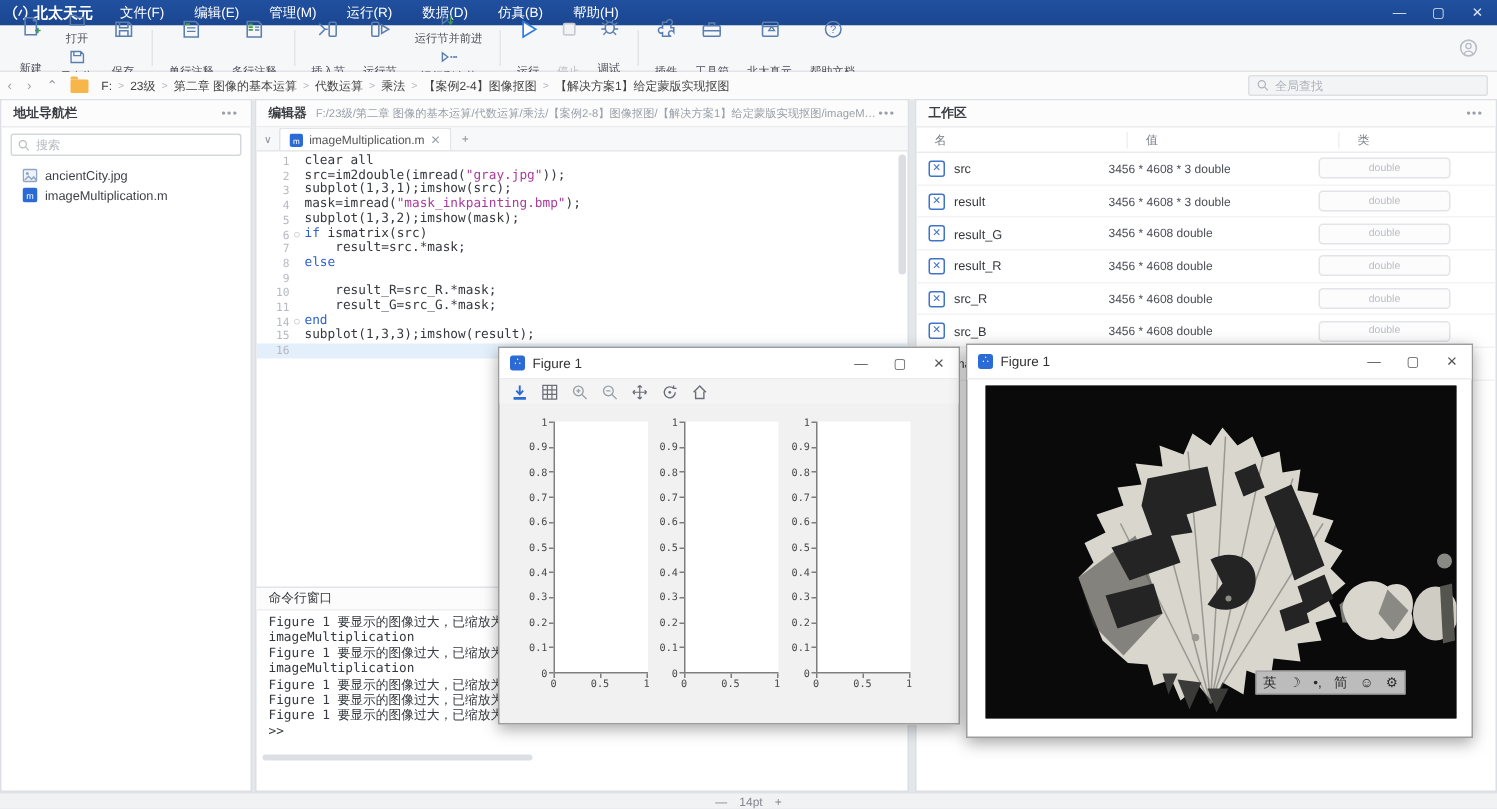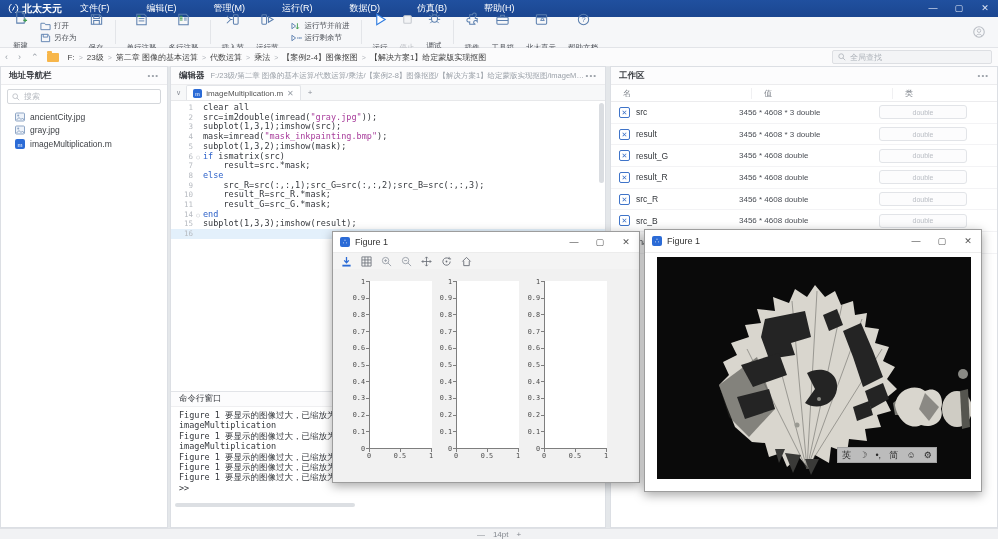--- a/index.html
+++ b/index.html
@@ -2,36 +2,36 @@
 <html><head>
 <meta charset="utf-8">
 <style>
   html,body{margin:0;padding:0;}
   body{width:998px;height:539px;overflow:hidden;font-family:"Liberation Sans",sans-serif;background:#e4e7ea;position:relative;}
   #app{position:absolute;inset:0;}
 
   
   .titlebar{position:absolute;left:0;top:0;width:998px;height:17px;background:linear-gradient(#20509f,#1b4690);display:flex;align-items:center;color:#fff;font-size:9px;}
   .applogo{display:flex;align-items:center;gap:3px;padding:0 8px;font-weight:bold;font-size:10px;}
-  .menu-row{display:flex;gap:17px;}
+  .menu-row{display:flex;gap:0;}
   .menu-item{padding:0 10px;line-height:17px;cursor:default;}
   .win-controls{margin-left:auto;display:flex;}
   .win-btn{width:26px;text-align:center;line-height:17px;font-size:9px;color:#dfe6f5;}
 
   
   .toolbar{position:absolute;left:0;top:17px;width:998px;height:31px;background:#f6f7f9;border-bottom:1px solid #e2e4e8;display:flex;align-items:stretch;padding:0 4px;box-sizing:border-box;}
   .tgroup{display:flex;align-items:center;padding:0 3px;}
   .tsep{width:1px;background:#e3e5e9;margin:3px 2px;}
   .tbtn{display:flex;flex-direction:column;align-items:center;justify-content:center;padding:1px 6px;border-radius:3px;}
   .ticon{height:15px;display:flex;align-items:center;}
   .tlabel{font-size:7.5px;color:#4b4f56;margin-top:16px;white-space:nowrap;}
   .tlabel.dis{color:#b9bcc2;}
   .caret{font-size:6px;color:#8a8f98;line-height:3px;}
   .tstack{display:flex;flex-direction:column;justify-content:center;gap:2px;padding:0 4px;}
-  .srow{display:flex;align-items:center;gap:3px;font-size:7.5px;color:#4b4f56;padding:0 2px;border-radius:2px;}
+  .srow{display:flex;align-items:center;gap:3px;font-size:7.5px;color:#4b4f56;padding:0 2px;border-radius:2px;flex-direction:column;}
   .toolbar-right{margin-left:auto;display:flex;align-items:center;padding-right:8px;}
 
   
   .crumbbar{position:absolute;left:0;top:48px;width:998px;height:18px;background:#fbfbfc;border-bottom:1px solid #e6e8eb;display:flex;align-items:center;font-size:8px;color:#444;}
   .navic{color:#9aa0a8;font-size:9px;padding:0 5px;}
   .folder-ic{width:12px;height:9px;background:#f7b64a;border-radius:1px;position:relative;margin:0 6px 0 3px;}
   .folder-ic:before{content:"";position:absolute;top:-2px;left:0;width:5px;height:2px;background:#f7b64a;border-radius:1px 1px 0 0;}
   .crumb-seg{padding:0 3px;white-space:nowrap;}
   .crumb-sep{color:#b0b4ba;padding:0 1px;font-size:7px;}
   .gsearch{margin-left:auto;margin-right:6px;width:148px;height:12px;background:#f3f4f6;border:1px solid #dddfe3;border-radius:2px;display:flex;align-items:center;gap:4px;padding:0 5px;color:#adb2b9;font-size:8px;}
@@ -362,28 +362,20 @@
         <div class="file-item">
           <svg width="10" height="10" viewBox="0 0 10 10">
             <rect x=".5" y="1" width="9" height="8" rx="1" stroke="#8fa6c5" fill="#eef3fa"></rect>
             <circle cx="3.2" cy="3.6" r="1" fill="#8fa6c5"></circle>
             <path d="M1.5 8 L4 5.5 L6 7.5 L7.5 6 L9 8" stroke="#8fa6c5" fill="none"></path>
           </svg>
           <span>ancientCity.jpg</span>
         </div>
         <div class="file-item">
           <svg width="10" height="10" viewBox="0 0 10 10">
-            <rect x=".5" y="1" width="9" height="8" rx="1" stroke="#8fa6c5" fill="#eef3fa"></rect>
-            <circle cx="3.2" cy="3.6" r="1" fill="#8fa6c5"></circle>
-            <path d="M1.5 8 L4 5.5 L6 7.5 L7.5 6 L9 8" stroke="#8fa6c5" fill="none"></path>
-          </svg>
-          <span>gray.jpg</span>
-        </div>
-        <div class="file-item">
-          <svg width="10" height="10" viewBox="0 0 10 10">
             <rect width="10" height="10" rx="2" fill="#2b6bd6"></rect>
             <text x="5" y="7.6" font-size="6" fill="#fff" text-anchor="middle" font-family="Liberation Sans,sans-serif">m</text>
           </svg>
           <span>imageMultiplication.m</span>
         </div>
       </div>
   </div>
 
   <div class="panel editorpanel">
     <div class="phead">
@@ -405,21 +397,21 @@
     </div>
     <div class="codearea" id="codearea">
         <div class="code-line"><span class="ln">1</span><span class="fold"></span><span><span class="tok-p">clear all</span></span></div>
         <div class="code-line"><span class="ln">2</span><span class="fold"></span><span><span class="tok-p">src=im2double(imread(</span><span class="tok-s">"gray.jpg"</span><span class="tok-p">));</span></span></div>
         <div class="code-line"><span class="ln">3</span><span class="fold"></span><span><span class="tok-p">subplot(1,3,1);imshow(src);</span></span></div>
         <div class="code-line"><span class="ln">4</span><span class="fold"></span><span><span class="tok-p">mask=imread(</span><span class="tok-s">"mask_inkpainting.bmp"</span><span class="tok-p">);</span></span></div>
         <div class="code-line"><span class="ln">5</span><span class="fold"></span><span><span class="tok-p">subplot(1,3,2);imshow(mask);</span></span></div>
         <div class="code-line"><span class="ln">6</span><span class="fold">○</span><span><span class="tok-k">if</span><span class="tok-p"> ismatrix(src)</span></span></div>
         <div class="code-line"><span class="ln">7</span><span class="fold"></span><span><span class="tok-p">    result=src.*mask;</span></span></div>
         <div class="code-line"><span class="ln">8</span><span class="fold"></span><span><span class="tok-k">else</span></span></div>
-        <div class="code-line"><span class="ln">9</span><span class="fold"></span><span><span class="tok-p">    src_R=src(:,:,1);src_G=src(:,:,2);src_B=src(:,:,3);</span></span></div>
+        <div class="code-line"><span class="ln">9</span><span class="fold"></span></div>
         <div class="code-line"><span class="ln">10</span><span class="fold"></span><span><span class="tok-p">    result_R=src_R.*mask;</span></span></div>
         <div class="code-line"><span class="ln">11</span><span class="fold"></span><span><span class="tok-p">    result_G=src_G.*mask;</span></span></div>
         <div class="code-line"><span class="ln">14</span><span class="fold">○</span><span><span class="tok-k">end</span></span></div>
         <div class="code-line"><span class="ln">15</span><span class="fold"></span><span><span class="tok-p">subplot(1,3,3);imshow(result);</span></span></div>
         <div class="code-line cur"><span class="ln">16</span><span class="fold"></span><span></span></div>
       <div class="vscroll"></div>
     </div>
     <div class="console">
       <div class="console-head">
         <span>命令行窗口</span>

